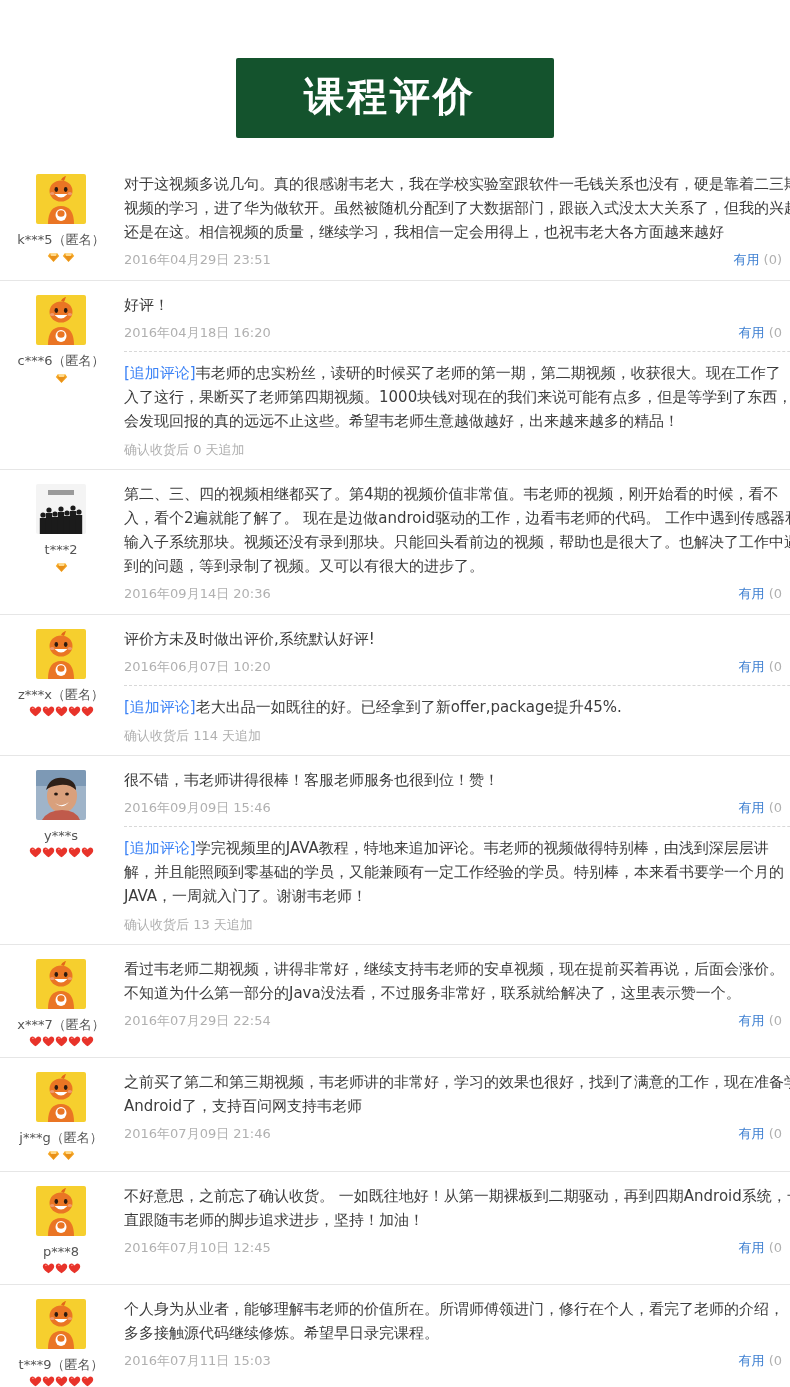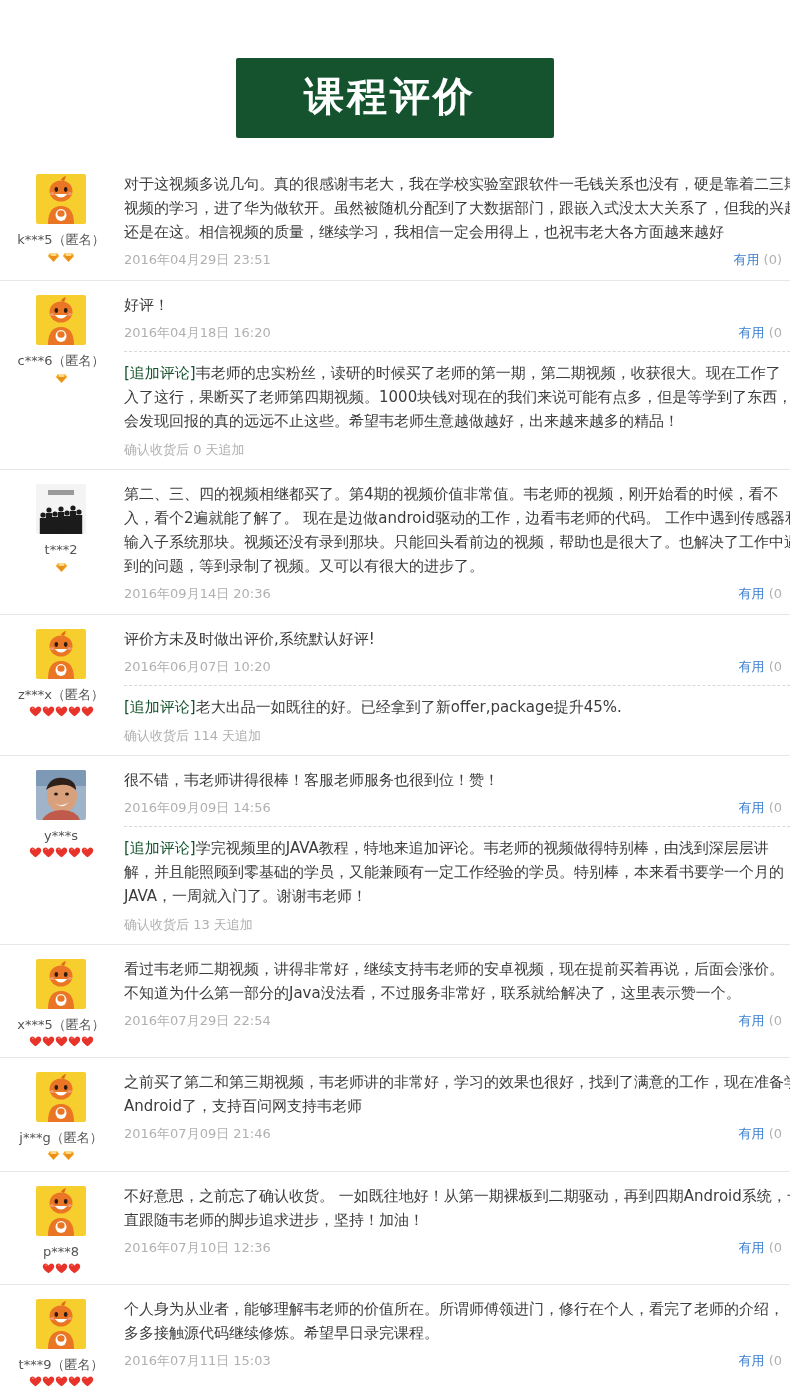--- a/index.html
+++ b/index.html
@@ -134,21 +134,21 @@
     border-top: 1px dashed #d8d8d8;
     padding-top: 9px;
   }
   .append-text {
     font-size: 15px;
     line-height: 24px;
     color: #3c3c3c;
     white-space: nowrap;
   }
   .append-text .line { display: block; }
-  .append-tag { color: #14532d; }
+  .append-tag { color: #3b82f6; }
   .append-foot {
     margin-top: 8px;
     font-size: 13px;
     color: #b0b0b0;
     line-height: 18px;
   }
 </style>
 </head>
 <body>
 
@@ -366,21 +366,21 @@
             </svg><svg width="13" height="12" viewBox="0 0 13 12" style="margin:0 0px;">
               <path d="M6.5 11.3 C2 8.2 0.4 6.1 0.9 3.8 C1.4 1.6 3.9 0.9 5.3 2.2 C5.8 2.6 6.2 3.1 6.5 3.6 C6.8 3.1 7.2 2.6 7.7 2.2 C9.1 0.9 11.6 1.6 12.1 3.8 C12.6 6.1 11 8.2 6.5 11.3 z" fill="#e8332a"></path>
               <path d="M3.2 3 C4.3 2.4 5.2 3 5.6 3.8 C4.9 3.3 3.9 3.3 3.2 4.2 z" fill="#ff9b92"></path>
             </svg></div>
         </div>
         <div class="content-col">
           <div class="rv-text">
             <span class="line">很不错，韦老师讲得很棒！客服老师服务也很到位！赞！</span>
           </div>
           <div class="meta-row">
-            <div class="rv-date">2016年09月09日 14:56</div>
+            <div class="rv-date">2016年09月09日 15:46</div>
             <div class="useful"><span class="u-label">有用</span> <span class="u-count">(0</span></div>
           </div>
           <div class="append">
             <div class="append-text">
               <span class="line"><span class="append-tag">[追加评论]</span><span>学完视频里的JAVA教程，特地来追加评论。韦老师的视频做得特别棒，由浅到深层层讲</span></span>
               <span class="line">解，并且能照顾到零基础的学员，又能兼顾有一定工作经验的学员。特别棒，本来看书要学一个月的</span>
               <span class="line">JAVA，一周就入门了。谢谢韦老师！</span>
             </div>
             <div class="append-foot">确认收货后 13 天追加</div>
           </div>
@@ -396,21 +396,21 @@
               <ellipse cx="20.3" cy="15.5" rx="1.8" ry="2.4" fill="#2b1a10"></ellipse>
               <ellipse cx="29.7" cy="15.5" rx="1.8" ry="2.4" fill="#2b1a10"></ellipse>
               <ellipse cx="16.2" cy="19.5" rx="2.3" ry="1.5" fill="#f0a07a" opacity="0.85"></ellipse>
               <ellipse cx="33.8" cy="19.5" rx="2.3" ry="1.5" fill="#f0a07a" opacity="0.85"></ellipse>
               <path d="M18.5 20 q6.5 7 13 0 z" fill="#ffffff"></path>
               <path d="M12 50 q0 -18 13 -18 q13 0 13 18 z" fill="#ea7524"></path>
               <ellipse cx="25" cy="41" rx="5.5" ry="6" fill="#ffffff"></ellipse>
               <ellipse cx="25" cy="39.5" rx="3.6" ry="3.2" fill="#ea7524"></ellipse>
             </svg>
           </div>
-          <div class="username">x***5（匿名）</div>
+          <div class="username">x***7（匿名）</div>
           <div class="ranks"><svg width="13" height="12" viewBox="0 0 13 12" style="margin:0 0px;">
               <path d="M6.5 11.3 C2 8.2 0.4 6.1 0.9 3.8 C1.4 1.6 3.9 0.9 5.3 2.2 C5.8 2.6 6.2 3.1 6.5 3.6 C6.8 3.1 7.2 2.6 7.7 2.2 C9.1 0.9 11.6 1.6 12.1 3.8 C12.6 6.1 11 8.2 6.5 11.3 z" fill="#e8332a"></path>
               <path d="M3.2 3 C4.3 2.4 5.2 3 5.6 3.8 C4.9 3.3 3.9 3.3 3.2 4.2 z" fill="#ff9b92"></path>
             </svg><svg width="13" height="12" viewBox="0 0 13 12" style="margin:0 0px;">
               <path d="M6.5 11.3 C2 8.2 0.4 6.1 0.9 3.8 C1.4 1.6 3.9 0.9 5.3 2.2 C5.8 2.6 6.2 3.1 6.5 3.6 C6.8 3.1 7.2 2.6 7.7 2.2 C9.1 0.9 11.6 1.6 12.1 3.8 C12.6 6.1 11 8.2 6.5 11.3 z" fill="#e8332a"></path>
               <path d="M3.2 3 C4.3 2.4 5.2 3 5.6 3.8 C4.9 3.3 3.9 3.3 3.2 4.2 z" fill="#ff9b92"></path>
             </svg><svg width="13" height="12" viewBox="0 0 13 12" style="margin:0 0px;">
               <path d="M6.5 11.3 C2 8.2 0.4 6.1 0.9 3.8 C1.4 1.6 3.9 0.9 5.3 2.2 C5.8 2.6 6.2 3.1 6.5 3.6 C6.8 3.1 7.2 2.6 7.7 2.2 C9.1 0.9 11.6 1.6 12.1 3.8 C12.6 6.1 11 8.2 6.5 11.3 z" fill="#e8332a"></path>
               <path d="M3.2 3 C4.3 2.4 5.2 3 5.6 3.8 C4.9 3.3 3.9 3.3 3.2 4.2 z" fill="#ff9b92"></path>
             </svg><svg width="13" height="12" viewBox="0 0 13 12" style="margin:0 0px;">
@@ -499,21 +499,21 @@
               <path d="M6.5 11.3 C2 8.2 0.4 6.1 0.9 3.8 C1.4 1.6 3.9 0.9 5.3 2.2 C5.8 2.6 6.2 3.1 6.5 3.6 C6.8 3.1 7.2 2.6 7.7 2.2 C9.1 0.9 11.6 1.6 12.1 3.8 C12.6 6.1 11 8.2 6.5 11.3 z" fill="#e8332a"></path>
               <path d="M3.2 3 C4.3 2.4 5.2 3 5.6 3.8 C4.9 3.3 3.9 3.3 3.2 4.2 z" fill="#ff9b92"></path>
             </svg></div>
         </div>
         <div class="content-col">
           <div class="rv-text">
             <span class="line">不好意思，之前忘了确认收货。 一如既往地好！从第一期裸板到二期驱动，再到四期Android系统，一</span>
             <span class="line">直跟随韦老师的脚步追求进步，坚持！加油！</span>
           </div>
           <div class="meta-row">
-            <div class="rv-date">2016年07月10日 12:36</div>
+            <div class="rv-date">2016年07月10日 12:45</div>
             <div class="useful"><span class="u-label">有用</span> <span class="u-count">(0</span></div>
           </div>
         </div>
       </div>
       <div class="review">
         <div class="user-col">
           <div class="avatar">
             <svg width="50" height="50" viewBox="0 0 50 50">
               <rect width="50" height="50" fill="#f6cf2e"></rect>
               <path d="M25 6 c1.5 -3 4 -4 5 -4 c-1 2 -1 3.5 -2 5 z" fill="#e2681a"></path>

